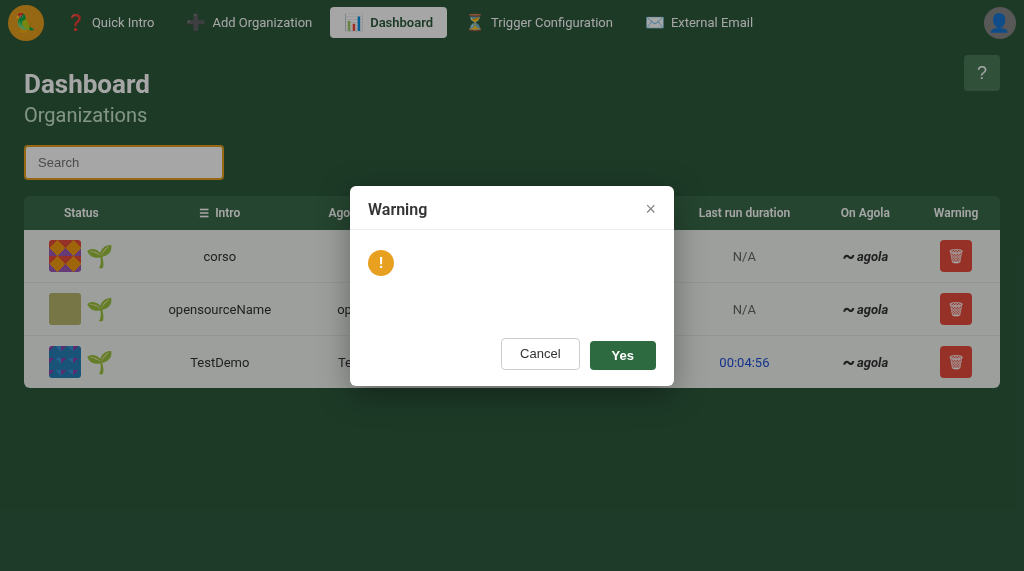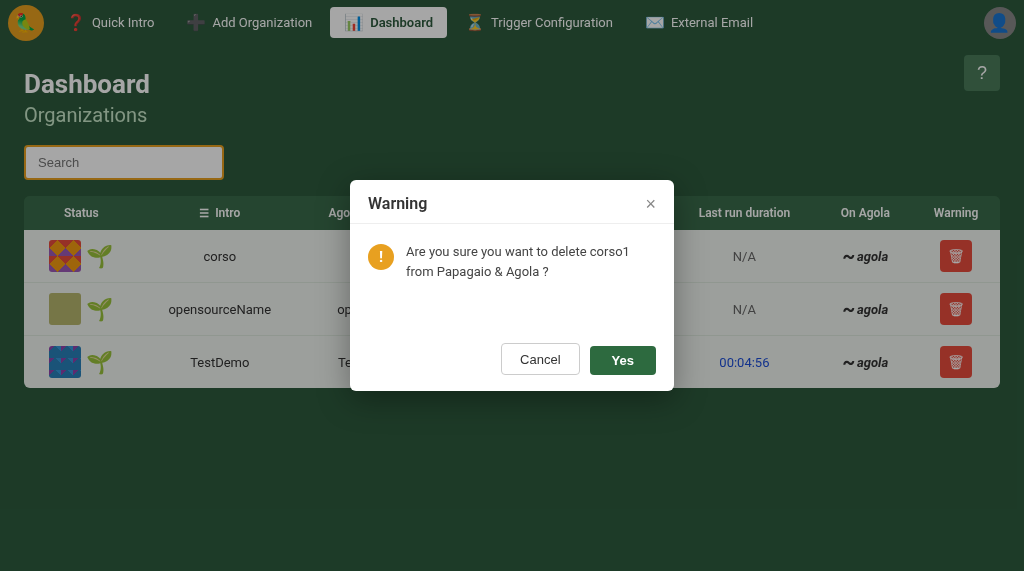--- a/index.html
+++ b/index.html
@@ -415,20 +415,19 @@
 </div>
 
 <div class="overlay">
   <div class="dialog">
     <div class="dialog-header">
       <span class="dialog-title">Warning</span>
       <button class="dialog-close">×</button>
     </div>
     <div class="dialog-body">
       <div class="warning-icon-circle">!</div>
-      <p class="dialog-message">Are you sure you want to delete corso1 from Papagaio &amp; Agola ?</p>
     </div>
     <div class="dialog-footer">
       <button class="btn-cancel">Cancel</button>
       <button class="btn-yes">Yes</button>
     </div>
   </div>
 </div>
 
 </body></html>

